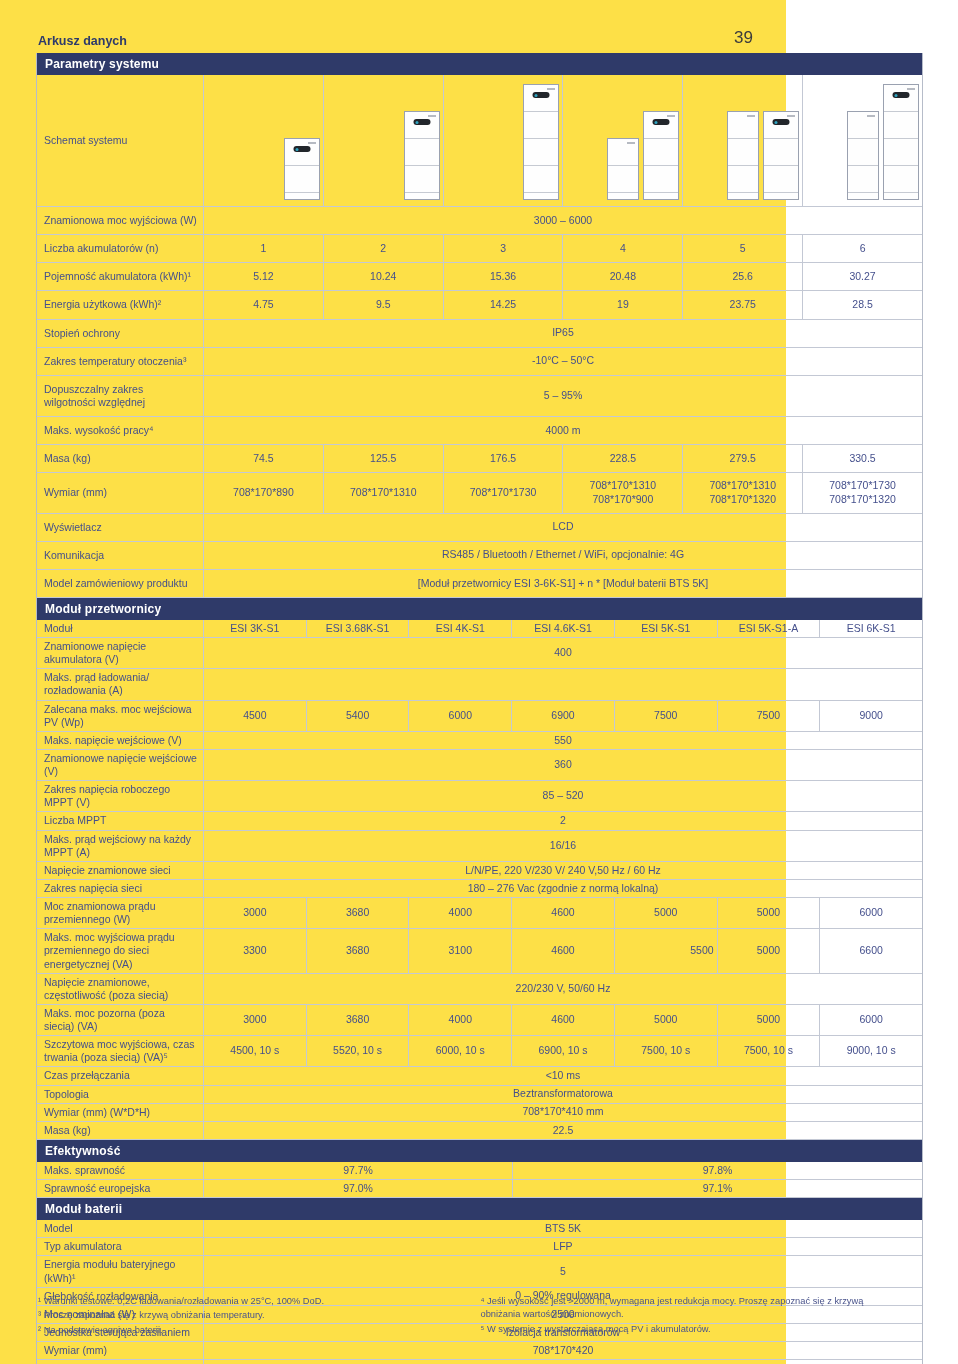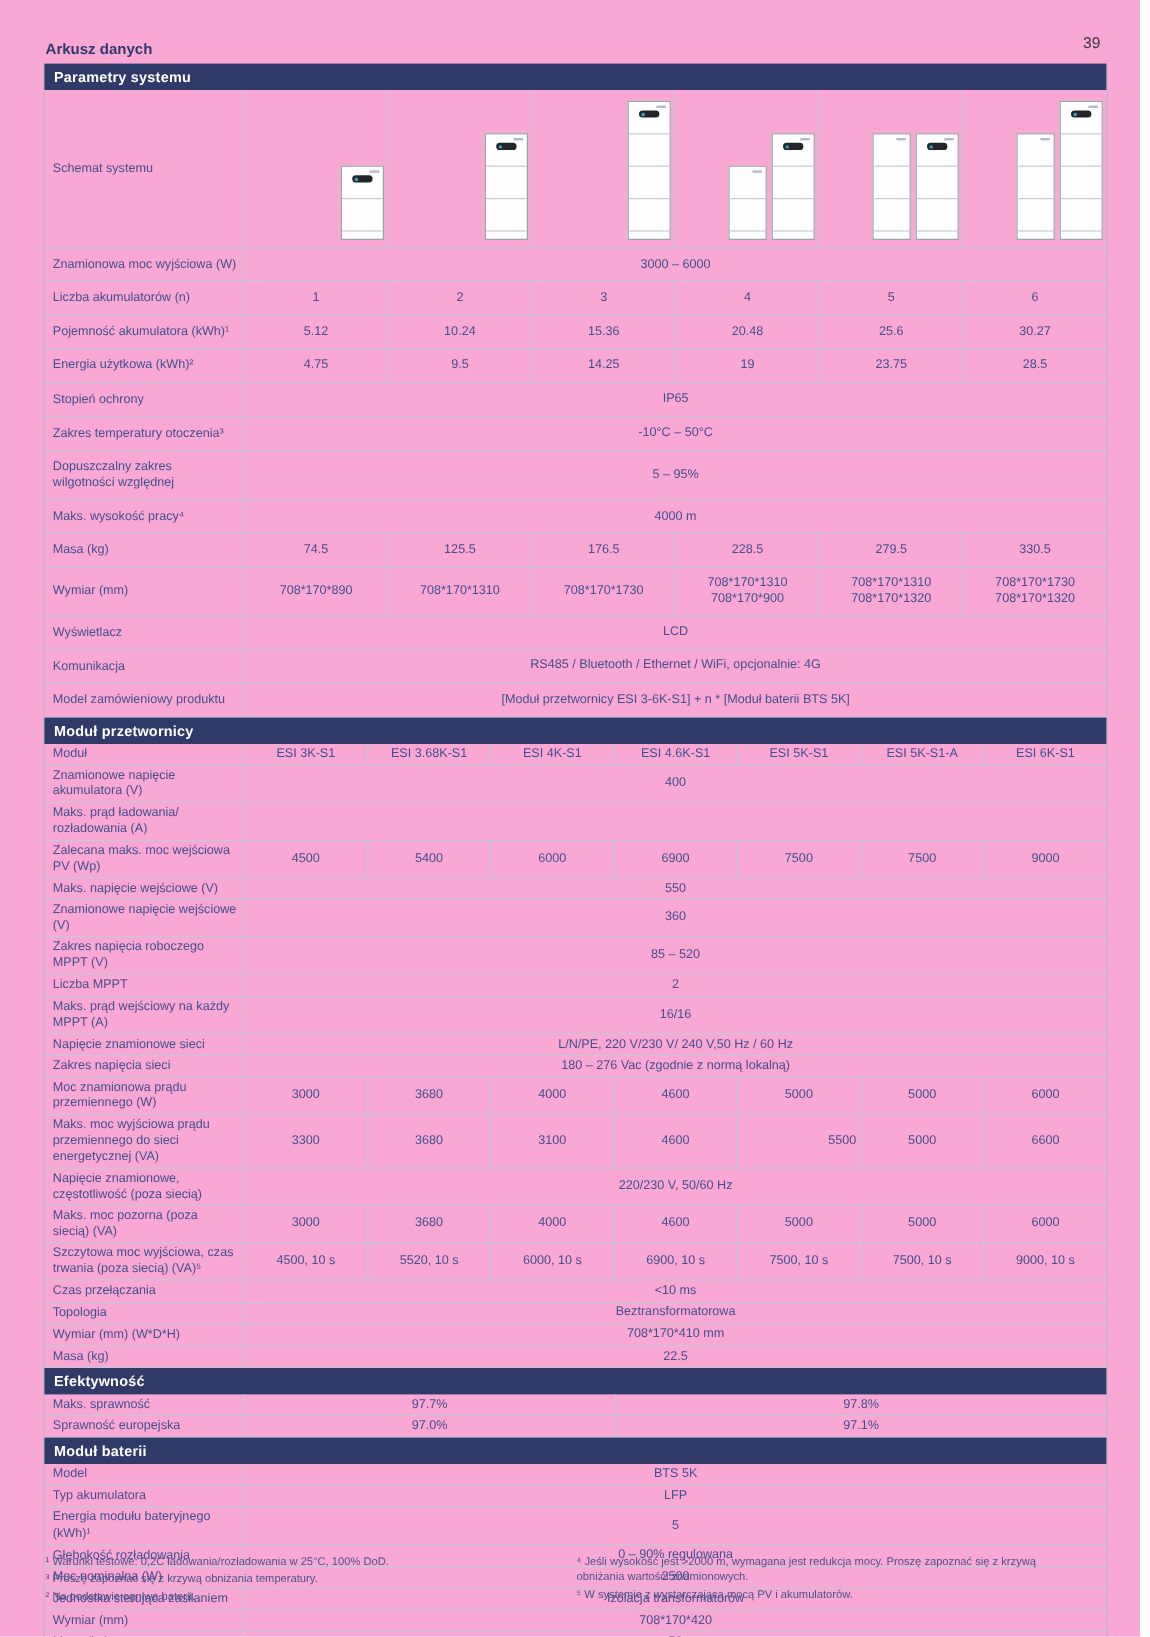--- a/index.html
+++ b/index.html
@@ -1,19 +1,19 @@
 <!DOCTYPE html>
 <html><head>
 <meta charset="utf-8">
 <style>
   html,body{margin:0;padding:0;background:#fff;}
-  .page{position:relative;width:950px;min-height:1364px;background:#f9a8d4;
+  .page{position:relative;width:786px;min-height:1364px;background:#fde047;
         font-family:"Liberation Sans",sans-serif;color:#444f8c;}
   .doc-title{position:absolute;left:38px;top:34px;font-size:12.5px;font-weight:bold;color:#2d3a6b;}
-  .page-number{position:absolute;right:33px;top:28px;font-size:13px;color:#3c3c3c;}
+  .page-number{position:absolute;right:33px;top:28px;font-size:17px;color:#3c3c3c;}
   .table-wrap{position:absolute;left:36px;top:53px;width:887px;border:1px solid #b6bcc9;border-top:none;box-sizing:border-box;}
   .sec-header{background:#2f3a69;color:#fff;font-weight:bold;font-size:12px;
               padding:4px 8px;letter-spacing:.2px;}
   .t-row{display:flex;border-bottom:1px solid #c3c8d4;align-items:stretch;}
   .t-row:last-child{border-bottom:none;}
   .t-label{width:167px;flex:none;box-sizing:border-box;border-right:1px solid #c3c8d4;
            display:flex;align-items:center;padding-left:7px;padding-right:6px;
            font-size:10.5px;line-height:1.25;}
   .t-cell{flex-basis:0;box-sizing:border-box;border-right:1px solid #c3c8d4;
           display:flex;flex-direction:column;align-items:center;justify-content:center;

